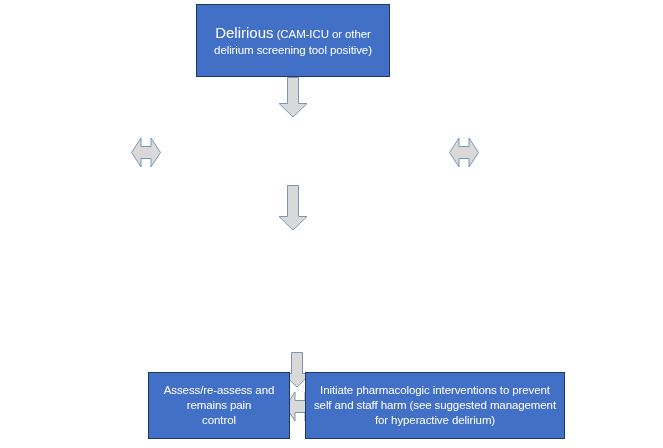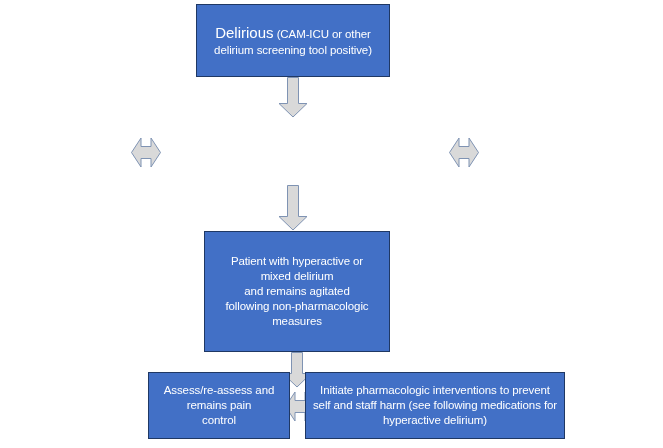--- a/index.html
+++ b/index.html
@@ -95,29 +95,20 @@
     </svg>
   </div>
 
 
   <div class="arrow" style="left:278px; top:185px; width:30px; height:46px;">
     <svg width="30" height="46" viewBox="0 0 30 46">
       <polygon points="9.5,0.5 20.5,0.5 20.5,31.5 29,31.5 15,45 1,31.5 9.5,31.5" fill="#d9d9d9" stroke="#7f93b3" stroke-width="1"></polygon>
     </svg>
   </div>
 
-  <div class="box" style="left:204px; top:231px; width:186px; height:121px;">
-    <div class="txt">
-      <span>Patient with hyperactive or</span><br>
-      <span>mixed delirium</span><br>
-      <span>and remains agitated</span><br>
-      <span>following non-pharmacologic</span><br>
-      <span>measures</span>
-    </div>
-  </div>
 
   <div class="arrow" style="left:282px; top:352px; width:30px; height:36px;">
     <svg width="30" height="36" viewBox="0 0 30 36">
       <polygon points="9.5,0.5 20.5,0.5 20.5,21.5 29,21.5 15,35 1,21.5 9.5,21.5" fill="#d9d9d9" stroke="#7f93b3" stroke-width="1"></polygon>
     </svg>
   </div>
 
   <div class="box" style="left:148px; top:372px; width:142px; height:67px;justify-content:center;">
     <div class="txt">
       <span>Assess/re-assess and</span><br>
@@ -126,16 +117,16 @@
     </div>
   </div>
 
   <div class="arrow" style="left:285px; top:390px; width:30px; height:33px;">
     <svg width="30" height="33" viewBox="0 0 30 33">
       <polygon points="0.5,16.5 10,2 10,10.5 20,10.5 20,2 29.5,16.5 20,31 20,22.5 10,22.5 10,31" fill="#d9d9d9" stroke="#7f93b3" stroke-width="1"></polygon>
     </svg>
   </div>
 
   <div class="box" style="left:305px; top:372px; width:260px; height:67px;">
-    <div class="txt">Initiate pharmacologic interventions to prevent self and staff harm (see following medications for hyperactive delirium)</div>
+    <div class="txt">Initiate pharmacologic interventions to prevent self and staff harm (see suggested management for hyperactive delirium)</div>
   </div>
 
 </div>
 
 </body></html>

